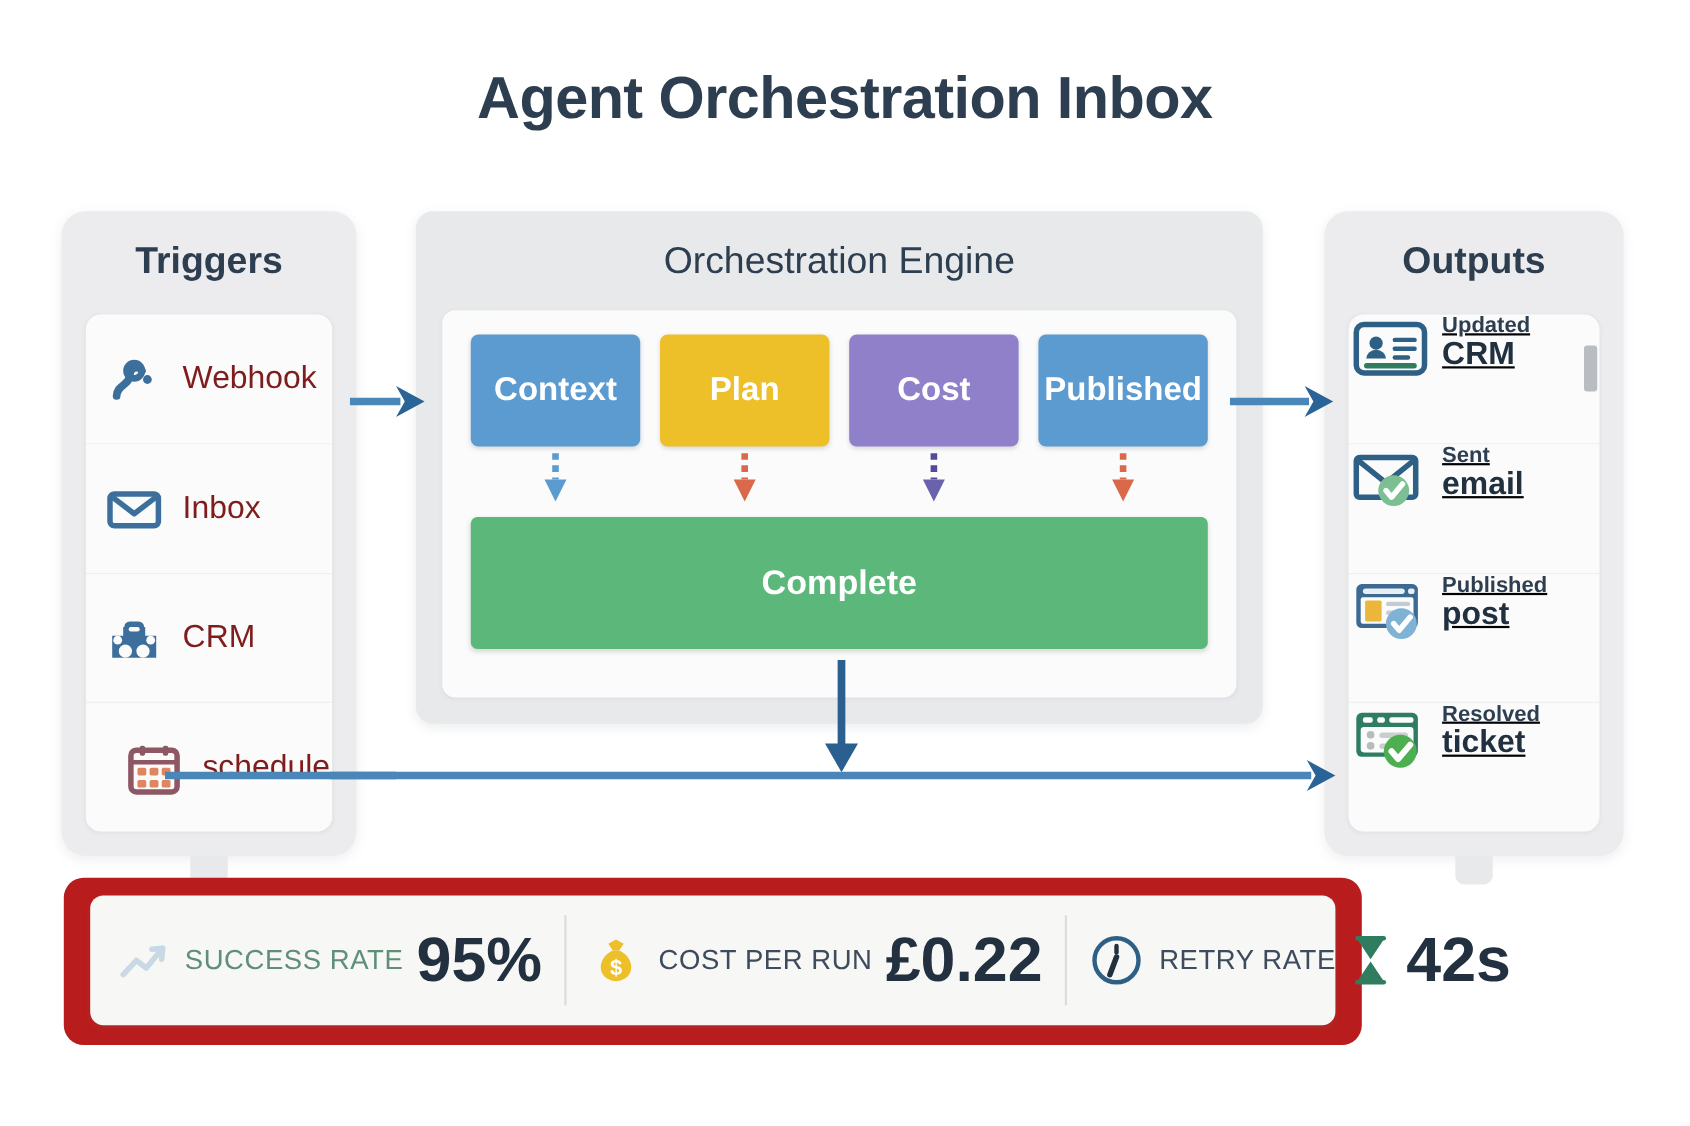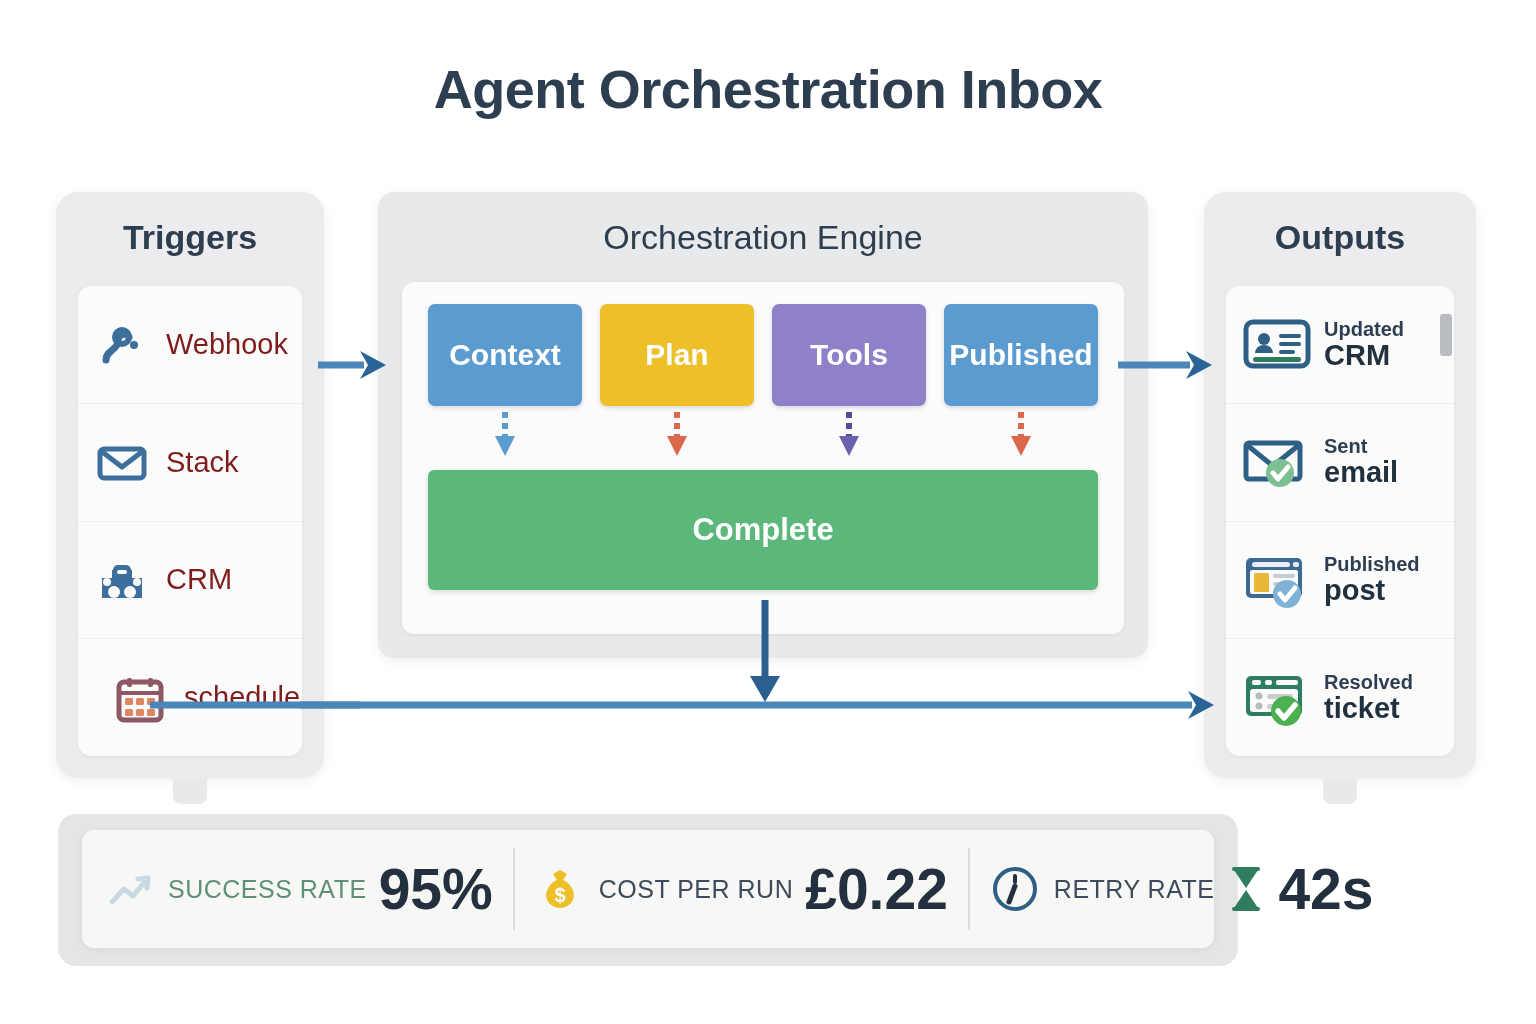--- a/index.html
+++ b/index.html
@@ -58,22 +58,22 @@
     background: #fbfbfb;
   }
   .row:last-child { border-bottom: none; padding-left: 32px; }
   .row-label {
     font-size: 29px; font-weight: 500; color: #7f1d1d;
     margin-left: 14px;
   }
   .icon-slot { width: 60px; height: 56px; flex: 0 0 60px; position: relative; }
 
   
-  .out-row { flex: 1; display: flex; align-items: center; padding: 0 10px 0 14px;
-             border-bottom: 1px solid #eceef0; background: #fbfbfb; }
+  .out-row { flex: 1; display: flex; align-items: flex-start; padding: 0 10px 0 1px;
+             border-bottom: 1px solid #eceef0; background: #fbfbfb; text-decoration: underline; }
   .out-row:last-child { border-bottom: none; }
   .out-text { margin-left: 10px; line-height: 1.05; }
   .out-sub { font-size: 20px; font-weight: bold; color: #2d3e50; display: block; }
   .out-main { font-size: 29px; font-weight: bold; color: #21303f; display: block; }
 
   
   .engine-title {
     text-align: center; padding-top: 26px;
     font-size: 34px; font-weight: normal; color: #2d3e50;
   }
@@ -100,21 +100,21 @@
     color: #ffffff; font-size: 31px; font-weight: bold;
     box-shadow: 0 2px 5px rgba(60,90,70,0.20);
   }
 
   
   .conn { position: absolute; }
 
   
   #metrics-outer {
     position: absolute; left: 58px; top: 798px; width: 1180px; height: 152px;
-    background: #e5e5e5; border-radius: 18px; margin-top: 16px;
+    background: #b91c1c; border-radius: 18px;
   }
   #metrics-inner {
     position: absolute; left: 24px; top: 16px; right: 24px; bottom: 18px;
     background: #f7f7f5; border-radius: 12px;
     display: flex;
     box-shadow: 0 2px 6px rgba(120,130,150,0.12);
   }
   .metric {
     flex: 1; display: flex; align-items: center; gap: 12px;
     padding: 0 20px; position: relative;
@@ -163,21 +163,21 @@
         <span class="row-label">Webhook</span>
       </div>
 
       <div class="row">
         <span class="icon-slot">
           <svg width="60" height="56" viewBox="0 0 60 56">
             <rect x="8" y="15" width="44" height="29" rx="4" fill="none" stroke="#3c6f9c" stroke-width="5"></rect>
             <path d="M9 17 L30 33 L51 17" fill="none" stroke="#3c6f9c" stroke-width="5" stroke-linejoin="round"></path>
           </svg>
         </span>
-        <span class="row-label">Stack</span>
+        <span class="row-label">Inbox</span>
       </div>
 
       <div class="row">
         <span class="icon-slot">
           <svg width="60" height="56" viewBox="0 0 60 56">
             <path d="M10 26 h10 v-8 h20 v8 h10 v20 h-40 z" fill="#3c6f9c"></path>
             <rect x="21" y="13" width="18" height="14" rx="5" fill="#3c6f9c"></rect>
             <rect x="25" y="18" width="10" height="4" rx="2" fill="#fbfbfb"></rect>
             <circle cx="15" cy="30" r="4" fill="#fbfbfb"></circle>
             <circle cx="45" cy="30" r="4" fill="#fbfbfb"></circle>
@@ -215,21 +215,21 @@
     <div class="engine-inner">
 
       <div class="stage-row">
         <div class="stage-box" style="background:#5b9bd0;">
           <span>Context</span>
         </div>
         <div class="stage-box" style="background:#edc02a;">
           <span>Plan</span>
         </div>
         <div class="stage-box" style="background:#9080c9;">
-          <span>Tools</span>
+          <span>Cost</span>
         </div>
         <div class="stage-box" style="background:#5b9bd0;">
           <span>Published</span>
         </div>
       </div>
 
       <div class="arrows-row">
         <div class="arrow-cell">
           <svg width="30" height="50" viewBox="0 0 30 50">
             <line x1="15" y1="2" x2="15" y2="26" stroke="#5b9bd0" stroke-width="6" stroke-dasharray="6 5"></line>

